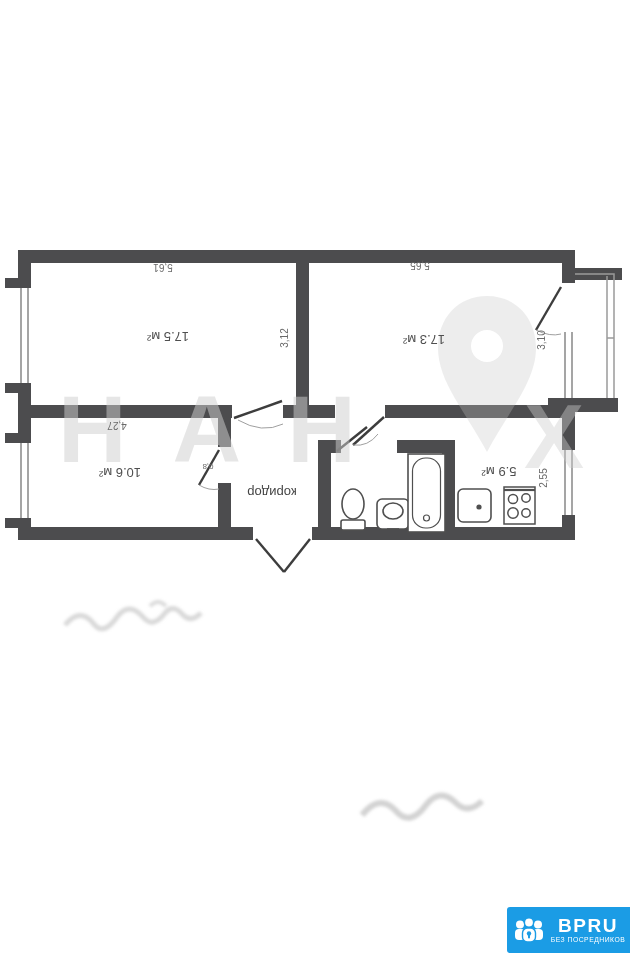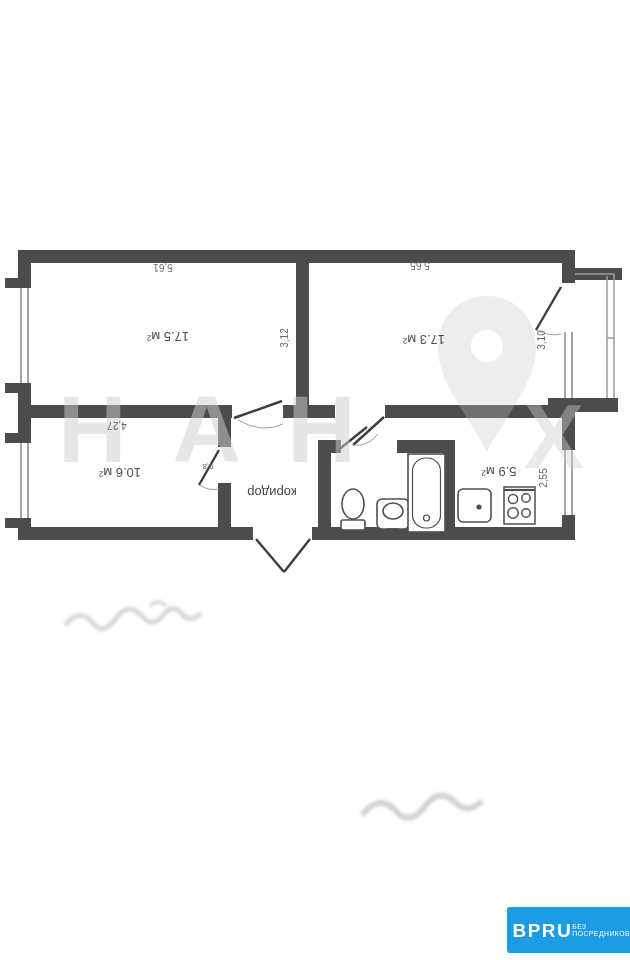--- a/index.html
+++ b/index.html
@@ -20,21 +20,21 @@
   .vlab{position:absolute;z-index:5;white-space:nowrap;color:#6a6a6a;
         writing-mode:vertical-rl;transform:translate(-50%,-50%) rotate(180deg);}
   .lbl-dim{font-size:10px;}
   .lbl-area{font-size:13px;color:#4f4f4f;}
   .lbl-room{font-size:13px;color:#454545;}
   .lbl-door{font-size:8px;}
   
   .logo{position:absolute;right:0;top:907px;width:123px;height:46px;background:#1b9ce5;
         border-radius:3px 0 0 3px;z-index:10;display:flex;align-items:center;
         justify-content:center;gap:5px;}
-  .logo-txt{display:flex;flex-direction:row;align-items:center;line-height:1;}
+  .logo-txt{display:flex;flex-direction:column;align-items:center;line-height:1;}
   .logo-brand{color:#fff;font-weight:bold;font-size:19px;letter-spacing:1.5px;}
   .logo-tag{color:#fff;font-size:6.8px;letter-spacing:.5px;margin-top:2px;}
 </style>
 </head>
 <body>
 
 <div class="page">
 
   <div class="wall" style="left:18px;top:250px;width:557px;height:13px"></div>
   <div class="wall" style="left:18px;top:250px;width:13px;height:38px"></div>

